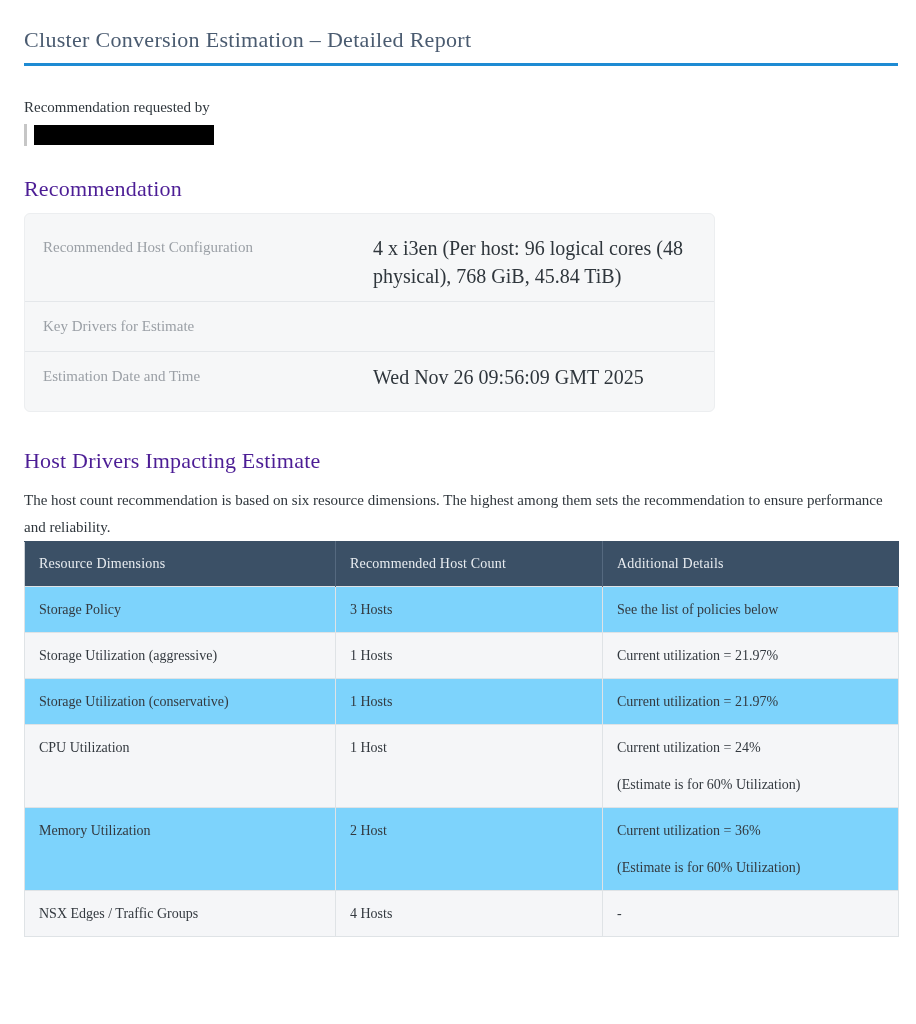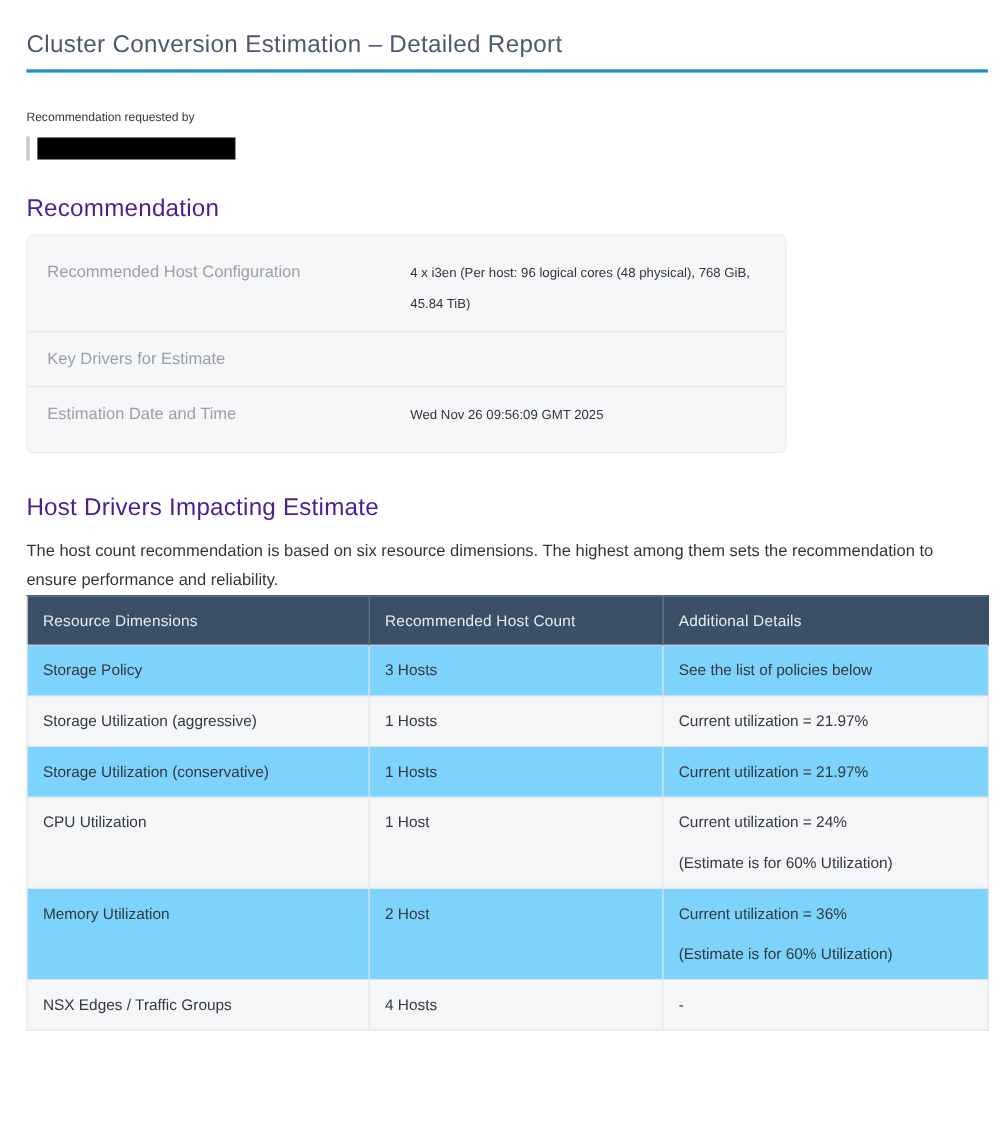--- a/index.html
+++ b/index.html
@@ -8,42 +8,42 @@
     background: #ffffff;
     font-family: "Liberation Sans", "DejaVu Sans", sans-serif;
     color: #33393f;
   }
   .page {
     width: 916px;
     height: 1024px;
     padding: 26px 18px 0 24px;
     overflow: hidden;
   }
-  .content { width: 874px; }
+  .content { width: 874px; font-family: Liberation Serif, serif; }
 
   
   .page-title {
     font-size: 22px;
     font-weight: 400;
     letter-spacing: 0.3px;
     color: #4a5b70;
     line-height: 28px;
   }
   .title-rule {
     margin-top: 9px;
     height: 3px;
     background: #1e8bd3;
     border: none;
     width: 874px;
   }
 
   
   .requested-by {
     margin-top: 31px;
-    font-size: 11px;
+    font-size: 15px;
     color: #2f363c;
     line-height: 20px;
   }
   .redaction-row {
     margin-top: 7px;
     display: flex;
     align-items: center;
     gap: 7px;
     height: 22px;
   }
@@ -86,21 +86,21 @@
   .panel-row:first-child { padding-top: 20px; }
   .panel-row:last-child  { border-bottom: none; padding-bottom: 20px; }
   .panel-label {
     color: #9ba0a6;
     font-size: 15px;
     line-height: 27px;
     padding-right: 24px;
   }
   .panel-value {
     color: #2f363c;
-    font-size: 12px;
+    font-size: 20px;
     line-height: 28px;
     padding-right: 6px;
   }
 
   
   .description {
     margin-top: 15px;
     font-size: 15px;
     line-height: 27px;
     color: #2f363c;

